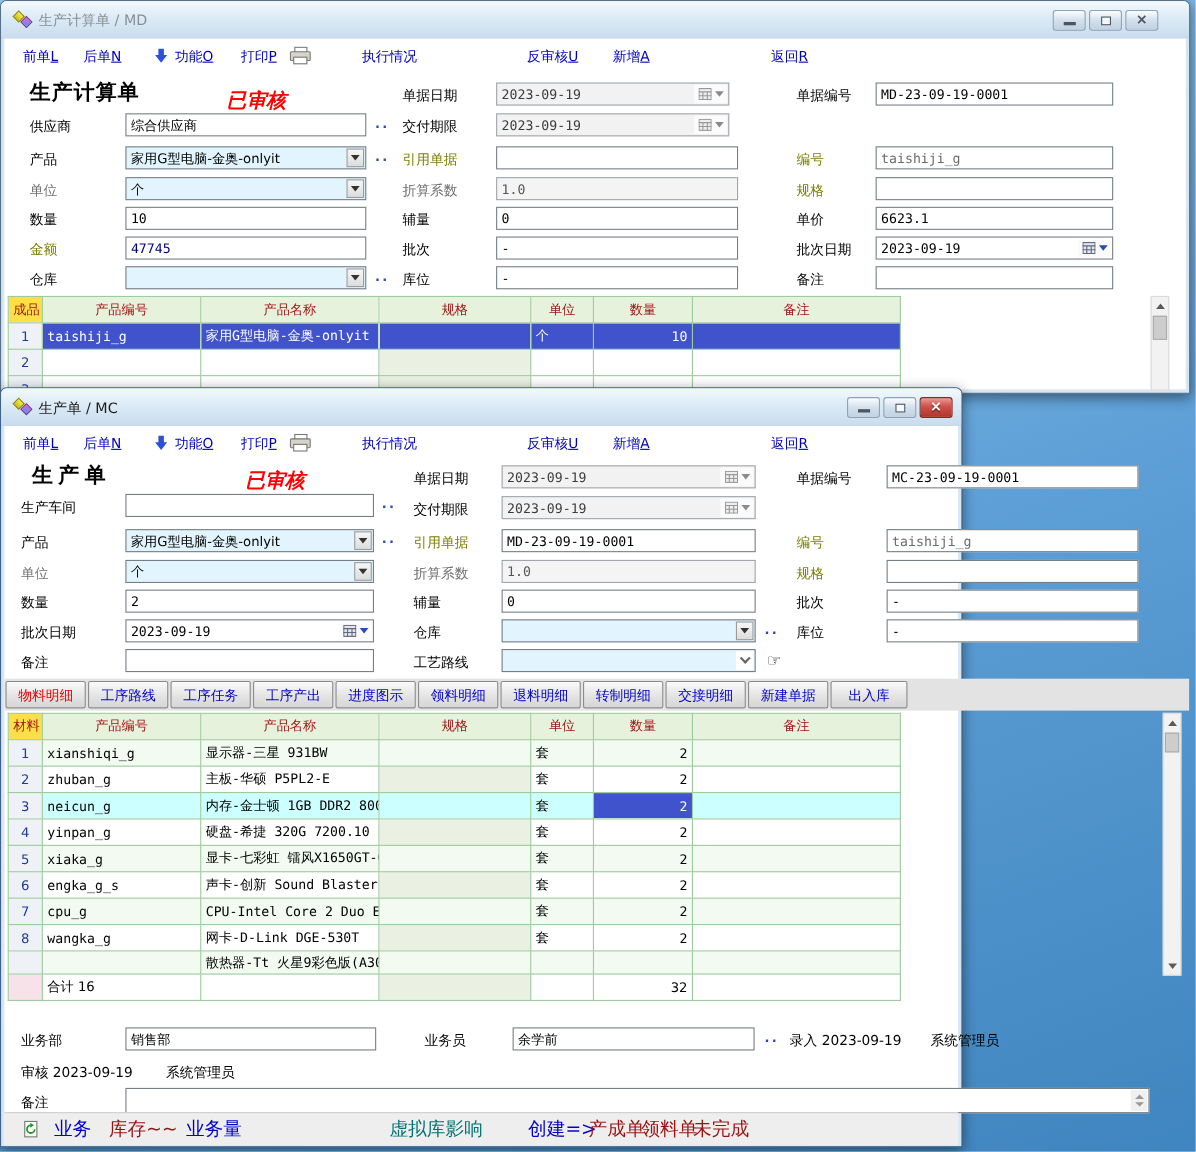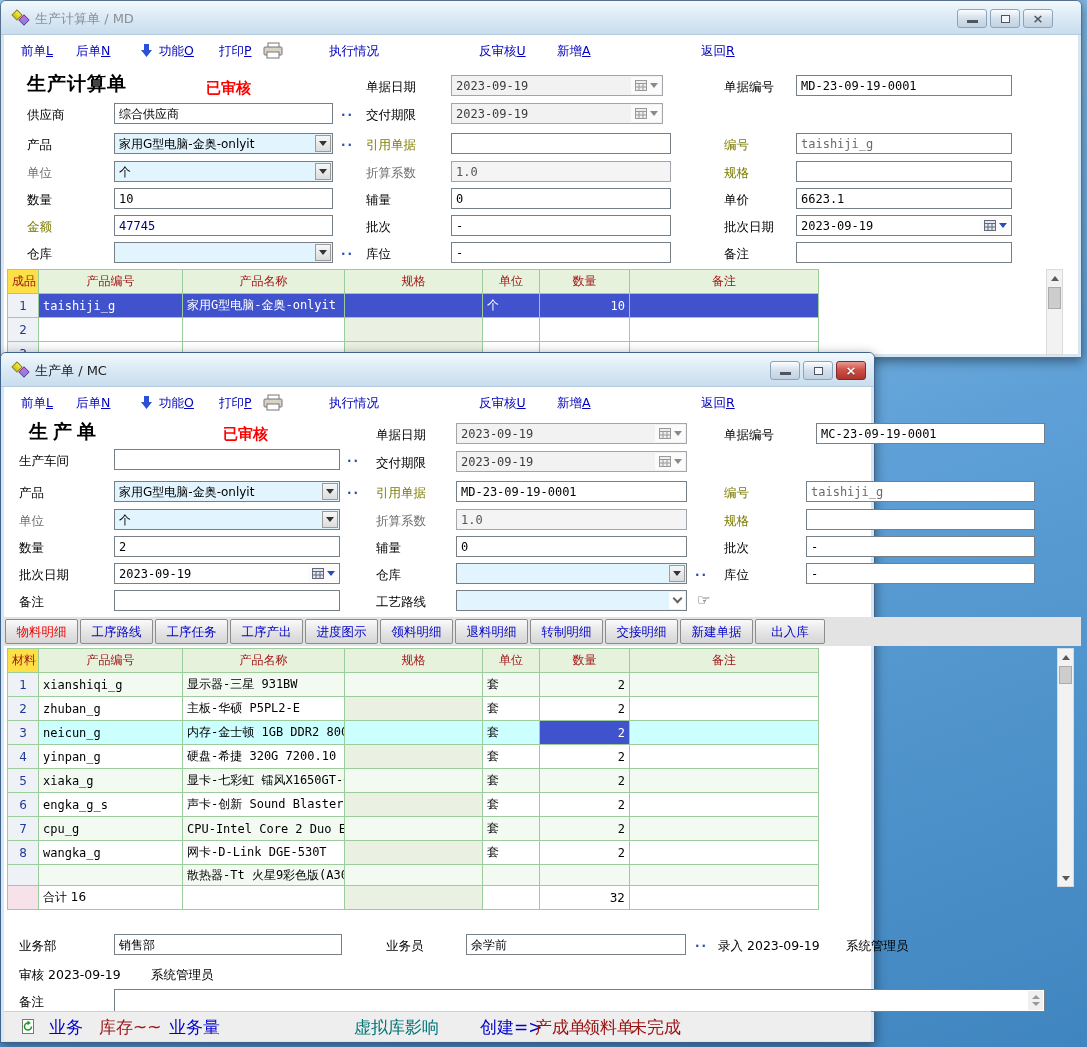--- a/index.html
+++ b/index.html
@@ -32,21 +32,21 @@
 
   
   .tlink { position:absolute; font-size:12.5px; color:#0000bd; white-space:nowrap; cursor:pointer; }
   .tlink u { text-decoration:underline; }
   .ticon { position:absolute; cursor:pointer; }
 
   
   .lbl { position:absolute; font-size:12.5px; color:#000; height:20px; line-height:20px; white-space:nowrap; }
   .lbl.olive { color:#7c7c00; } .lbl.gray { color:#6f6f6f; }
   .doc-title { position:absolute; font-size:19px; font-weight:bold; color:#000; white-space:nowrap; }
-  .audit { position:absolute; font-size:15px; font-weight:bold; color:#ff0000; white-space:nowrap; }
+  .audit { position:absolute; font-size:18px; font-weight:bold; color:#ff0000; white-space:nowrap;font-style:italic; }
   .inp { position:absolute; height:21px; border:1px solid #777f86; background:#fff; padding:1px 4px 0 4px;
          font-family:"DejaVu Sans Mono", monospace; font-size:12px; line-height:18px;
          white-space:nowrap; overflow:hidden; cursor:text; }
   .inp.cjk { font-family:"DejaVu Sans", sans-serif; }
   .inp.dis { background:#f2f2f2; border-color:#a0a6ab; color:#3c3c3c; }
   .inp.dis2 { background:#f4f4f4; border-color:#a0a6ab; color:#555; }
   .inp.combo { background:#e2f4fe; }
   .inp.grayv { color:#6b6b6b; } .inp.navyv { color:#000080; }
   .drop { position:absolute; right:1px; top:1px; bottom:1px; width:16px;
           background:linear-gradient(#f7f7f7,#dcdcdc); border:1px solid #9b9b9b;
@@ -398,21 +398,21 @@
         </span></div>
     <span class="dots" style="left:694px;top:212px;">..</span>
 
     <span class="lbl" style="left:375px;top:239px;">工艺路线</span>
     <div class="inp cjk combo" style="left:455px;top:237px;width:231px;"><span></span><span class="drop" style="background:#fff;border:none;">
           <i class="chev"></i>
         </span></div>
     <span class="hand" style="left:696px;top:238px;">☞</span>
 
     <span class="lbl" style="left:723px;top:72px;">单据编号</span>
-    <div class="inp" style="left:805px;top:70px;width:229px;margin-left:10px;"><span>MC-23-09-19-0001</span></div>
+    <div class="inp" style="left:805px;top:70px;width:229px;"><span>MC-23-09-19-0001</span></div>
 
     <span class="lbl olive" style="left:723px;top:130px;">编号</span>
     <div class="inp grayv" style="left:805px;top:128px;width:229px;"><span>taishiji_g</span></div>
 
     <span class="lbl olive" style="left:723px;top:158px;">规格</span>
     <div class="inp" style="left:805px;top:156px;width:229px;"><span></span></div>
 
     <span class="lbl" style="left:723px;top:185px;">批次</span>
     <div class="inp" style="left:805px;top:183px;width:229px;"><span>-</span></div>
 

